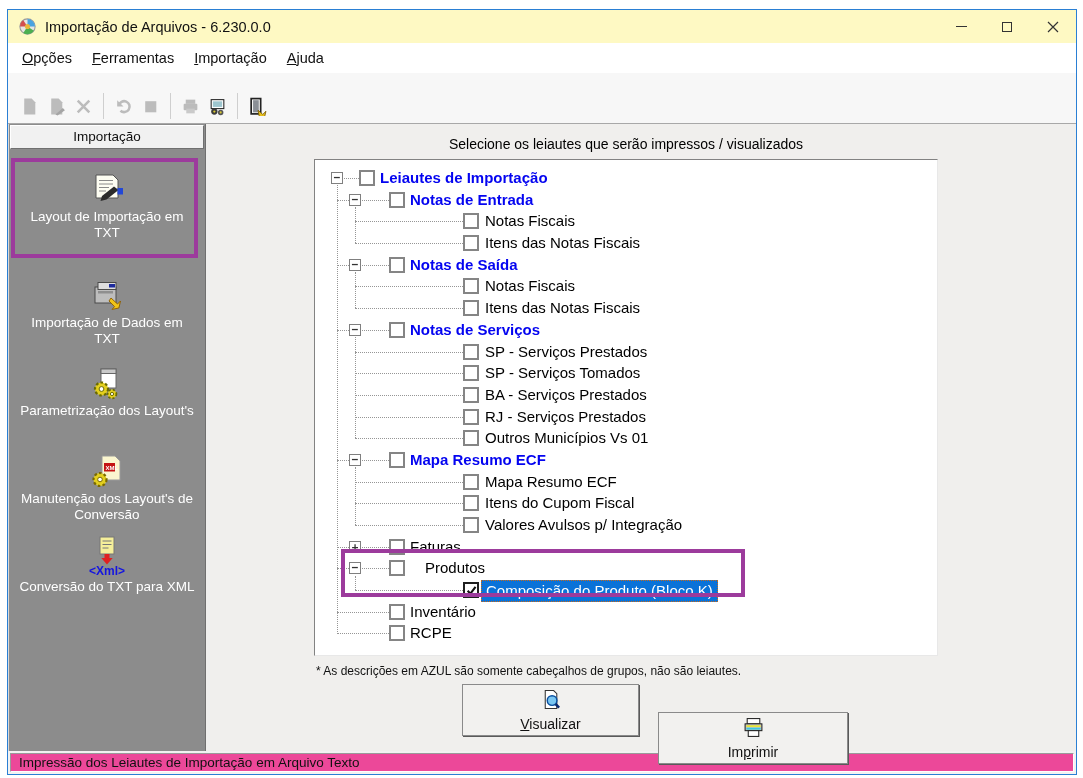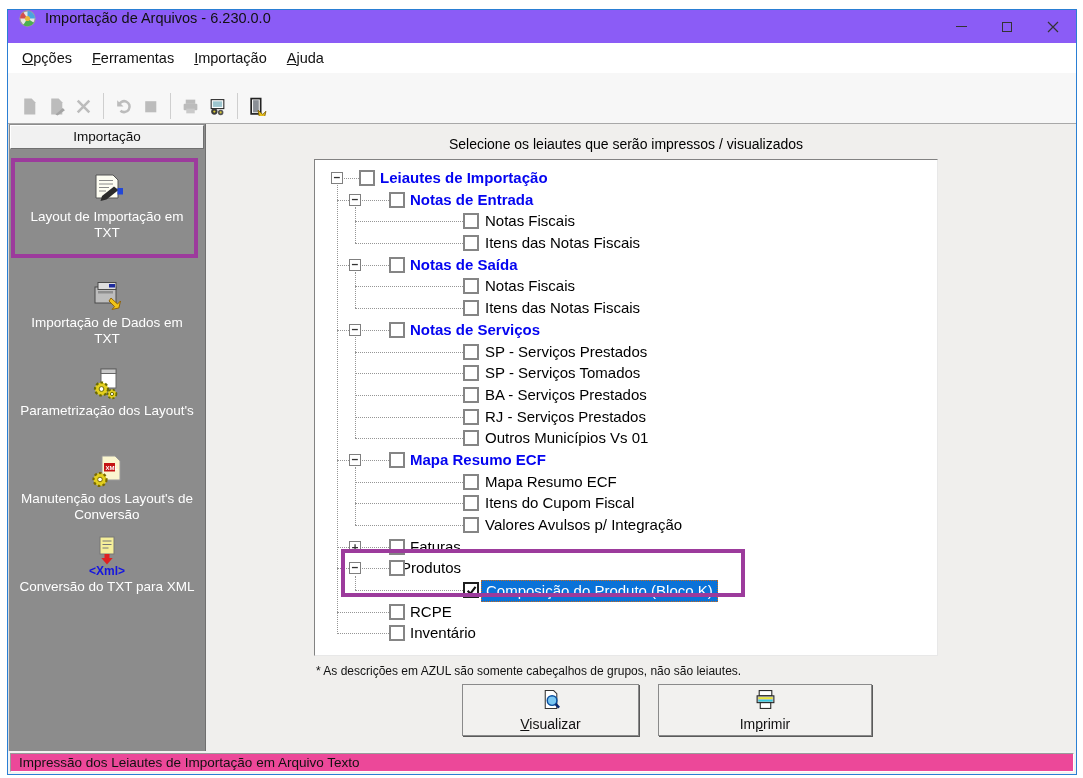--- a/index.html
+++ b/index.html
@@ -1,21 +1,21 @@
 <!DOCTYPE html>
 <html style="--grp: #0404f0; --selbg: #0a72d8; --annot: #9c3b9c; --winborder: #2a7fd4;"><head>
 <meta charset="utf-8">
 <style>
   html,body{margin:0;padding:0;background:#fff;font-family:"Liberation Sans",sans-serif;}
   *{box-sizing:border-box;}
   .stage{position:relative;width:1083px;height:778px;background:#fff;overflow:hidden;}
   .window{position:absolute;left:7px;top:9px;width:1070px;height:766px;border:1px solid var(--winborder);
           display:flex;flex-direction:column;background:#fff;}
   
-  .titlebar{height:33px;display:flex;align-items:flex-start;background:#8b5cf6;flex:0 0 auto;}
+  .titlebar{height:33px;display:flex;align-items:center;background:#fef9c3;flex:0 0 auto;}
   .app-icon{margin-left:11px;width:17px;height:17px;display:inline-flex;}
   .title{margin-left:9px;font-size:14.5px;color:#111;}
   .wbtns{margin-left:auto;display:flex;height:100%;}
   .wbtn{width:46px;height:100%;display:flex;align-items:center;justify-content:center;cursor:default;}
   .min-glyph{display:block;width:11px;height:1px;background:#333;}
   .max-glyph{display:block;width:10px;height:10px;border:1px solid #333;}
   
   .menubar{height:30px;display:flex;align-items:center;padding-left:4px;background:#fff;flex:0 0 auto;}
   .menu-item{padding:4px 10px;font-size:14.5px;color:#111;}
   .menu-item u,.act-lbl u{text-decoration:underline;}
@@ -49,21 +49,21 @@
   .cb.on{border-color:#1f1f1f;}
   .lbl{position:absolute;top:0;line-height:21.7px;font-size:15px;color:#000;white-space:nowrap;z-index:1;}
   .lbl.grp{color:var(--grp);font-weight:bold;}
   .lbl.sel{background:var(--selbg);color:#fff;padding:0 4px;margin-left:-4px;border:1px dotted #c96a1a;line-height:19.5px;top:1px;}
   .tree-annot{position:absolute;left:26px;top:389px;width:404px;height:48px;border:4px solid var(--annot);z-index:5;pointer-events:none;}
   .note{position:absolute;left:110px;top:540px;font-size:12px;color:#111;}
   .act-btn{position:absolute;top:560px;height:52px;background:#f2f1ef;border:1px solid #8a8a8a;
            box-shadow:1px 1px 0 #5a5a5a;display:flex;flex-direction:column;align-items:center;justify-content:center;gap:3px;
            font-family:"Liberation Sans",sans-serif;}
   .btn-vis{left:256px;width:177px;}
-  .btn-imp{left:452px;width:214px;}
+  .btn-imp{left:452px;width:190px;margin-top:28px;}
   .act-lbl{font-size:14px;color:#111;}
   
   .statusbar{height:23px;background:#f2f2f2;display:flex;align-items:center;flex:0 0 auto;}
   .status-panel{flex:1;margin:1px 2px;height:19px;line-height:18px;padding-left:8px;font-size:13.5px;color:#111;background:#ec4899;
                 border:1px solid;border-color:#9a9a9a #fdfdfd #fdfdfd #9a9a9a;white-space:nowrap;}
 </style>
 </head>
 <body>
 
 <div class="stage">
@@ -320,40 +320,40 @@
             <div class="tree-row">
               <i class="hline" style="left: 22px; width: 56px;"></i>
               <span class="expand" style="left: 34px;">+</span>
               <span class="cb" style="left: 74px;"></span>
               <span class="lbl" style="left: 95px;">Faturas</span>
             </div>
             <div class="tree-row">
               <i class="hline" style="left: 22px; width: 56px;"></i>
               <span class="expand" style="left: 34px;">−</span>
               <span class="cb" style="left: 74px;"></span>
-              <span class="lbl" style="left: 78px; margin-left: 8px;">Produtos</span>
+              <span class="lbl" style="left: 102px; margin-left: 8px;">Produtos</span>
             </div>
             <div class="tree-row">
               <i class="hline" style="left: 40px; width: 112px;"></i>
               <span class="cb on" style="left: 148px;">
                 <svg viewBox="0 0 12 12" width="11" height="11">
                   <path d="M1.8 6.2l3 3.2L10.4 2" stroke="#111" stroke-width="2.3" fill="none"></path>
                 </svg>
               </span>
               <span class="lbl sel" style="left: 170px;">Composição do Produto (Bloco K)</span>
             </div>
             <div class="tree-row">
               <i class="hline" style="left: 22px; width: 56px;"></i>
               <span class="cb" style="left: 74px;"></span>
+              <span class="lbl" style="left: 95px;">Inventário</span>
+            </div>
+            <div class="tree-row">
+              <i class="hline" style="left: 22px; width: 56px;"></i>
+              <span class="cb" style="left: 74px;"></span>
               <span class="lbl" style="left: 95px;">RCPE</span>
-            </div>
-            <div class="tree-row">
-              <i class="hline" style="left: 22px; width: 56px;"></i>
-              <span class="cb" style="left: 74px;"></span>
-              <span class="lbl" style="left: 95px;">Inventário</span>
             </div>
             <i class="vline" style="left: 22px; top: 25px; height: 448.7px;"></i>
             <i class="vline" style="left: 40px; top: 46.7px; height: 36.4px;"></i>
             <i class="vline" style="left: 40px; top: 111.8px; height: 36.4px;"></i>
             <i class="vline" style="left: 40px; top: 176.9px; height: 101.5px;"></i>
             <i class="vline" style="left: 40px; top: 307.1px; height: 58.1px;"></i>
             <i class="vline" style="left: 40px; top: 415.6px; height: 14.7px;"></i>
           </div>
         <div class="note">* As descrições em AZUL são somente cabeçalhos de grupos, não são leiautes.</div>
 

